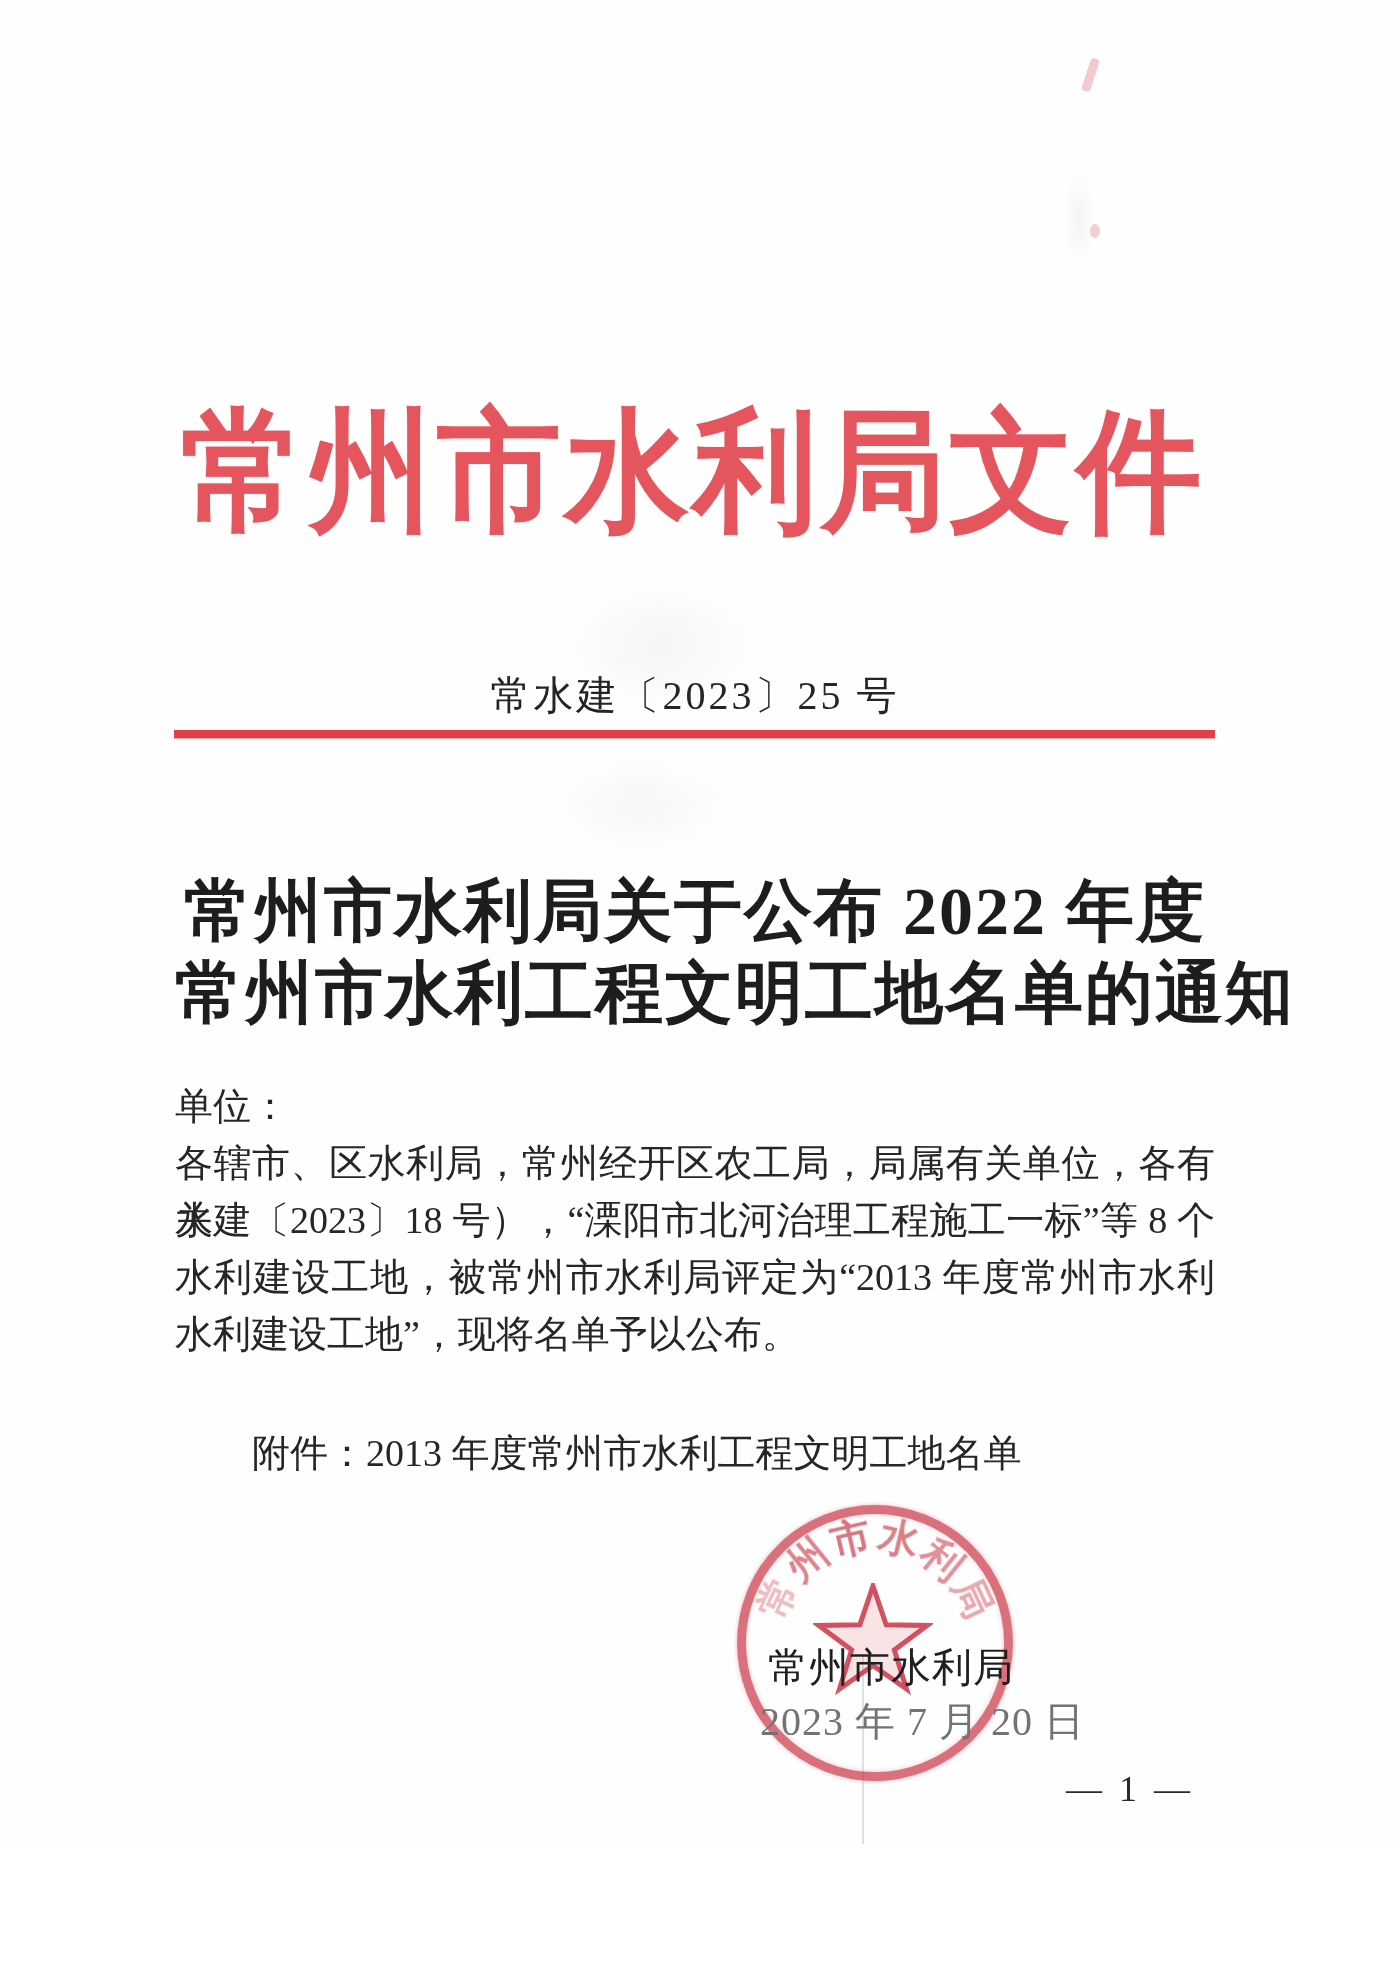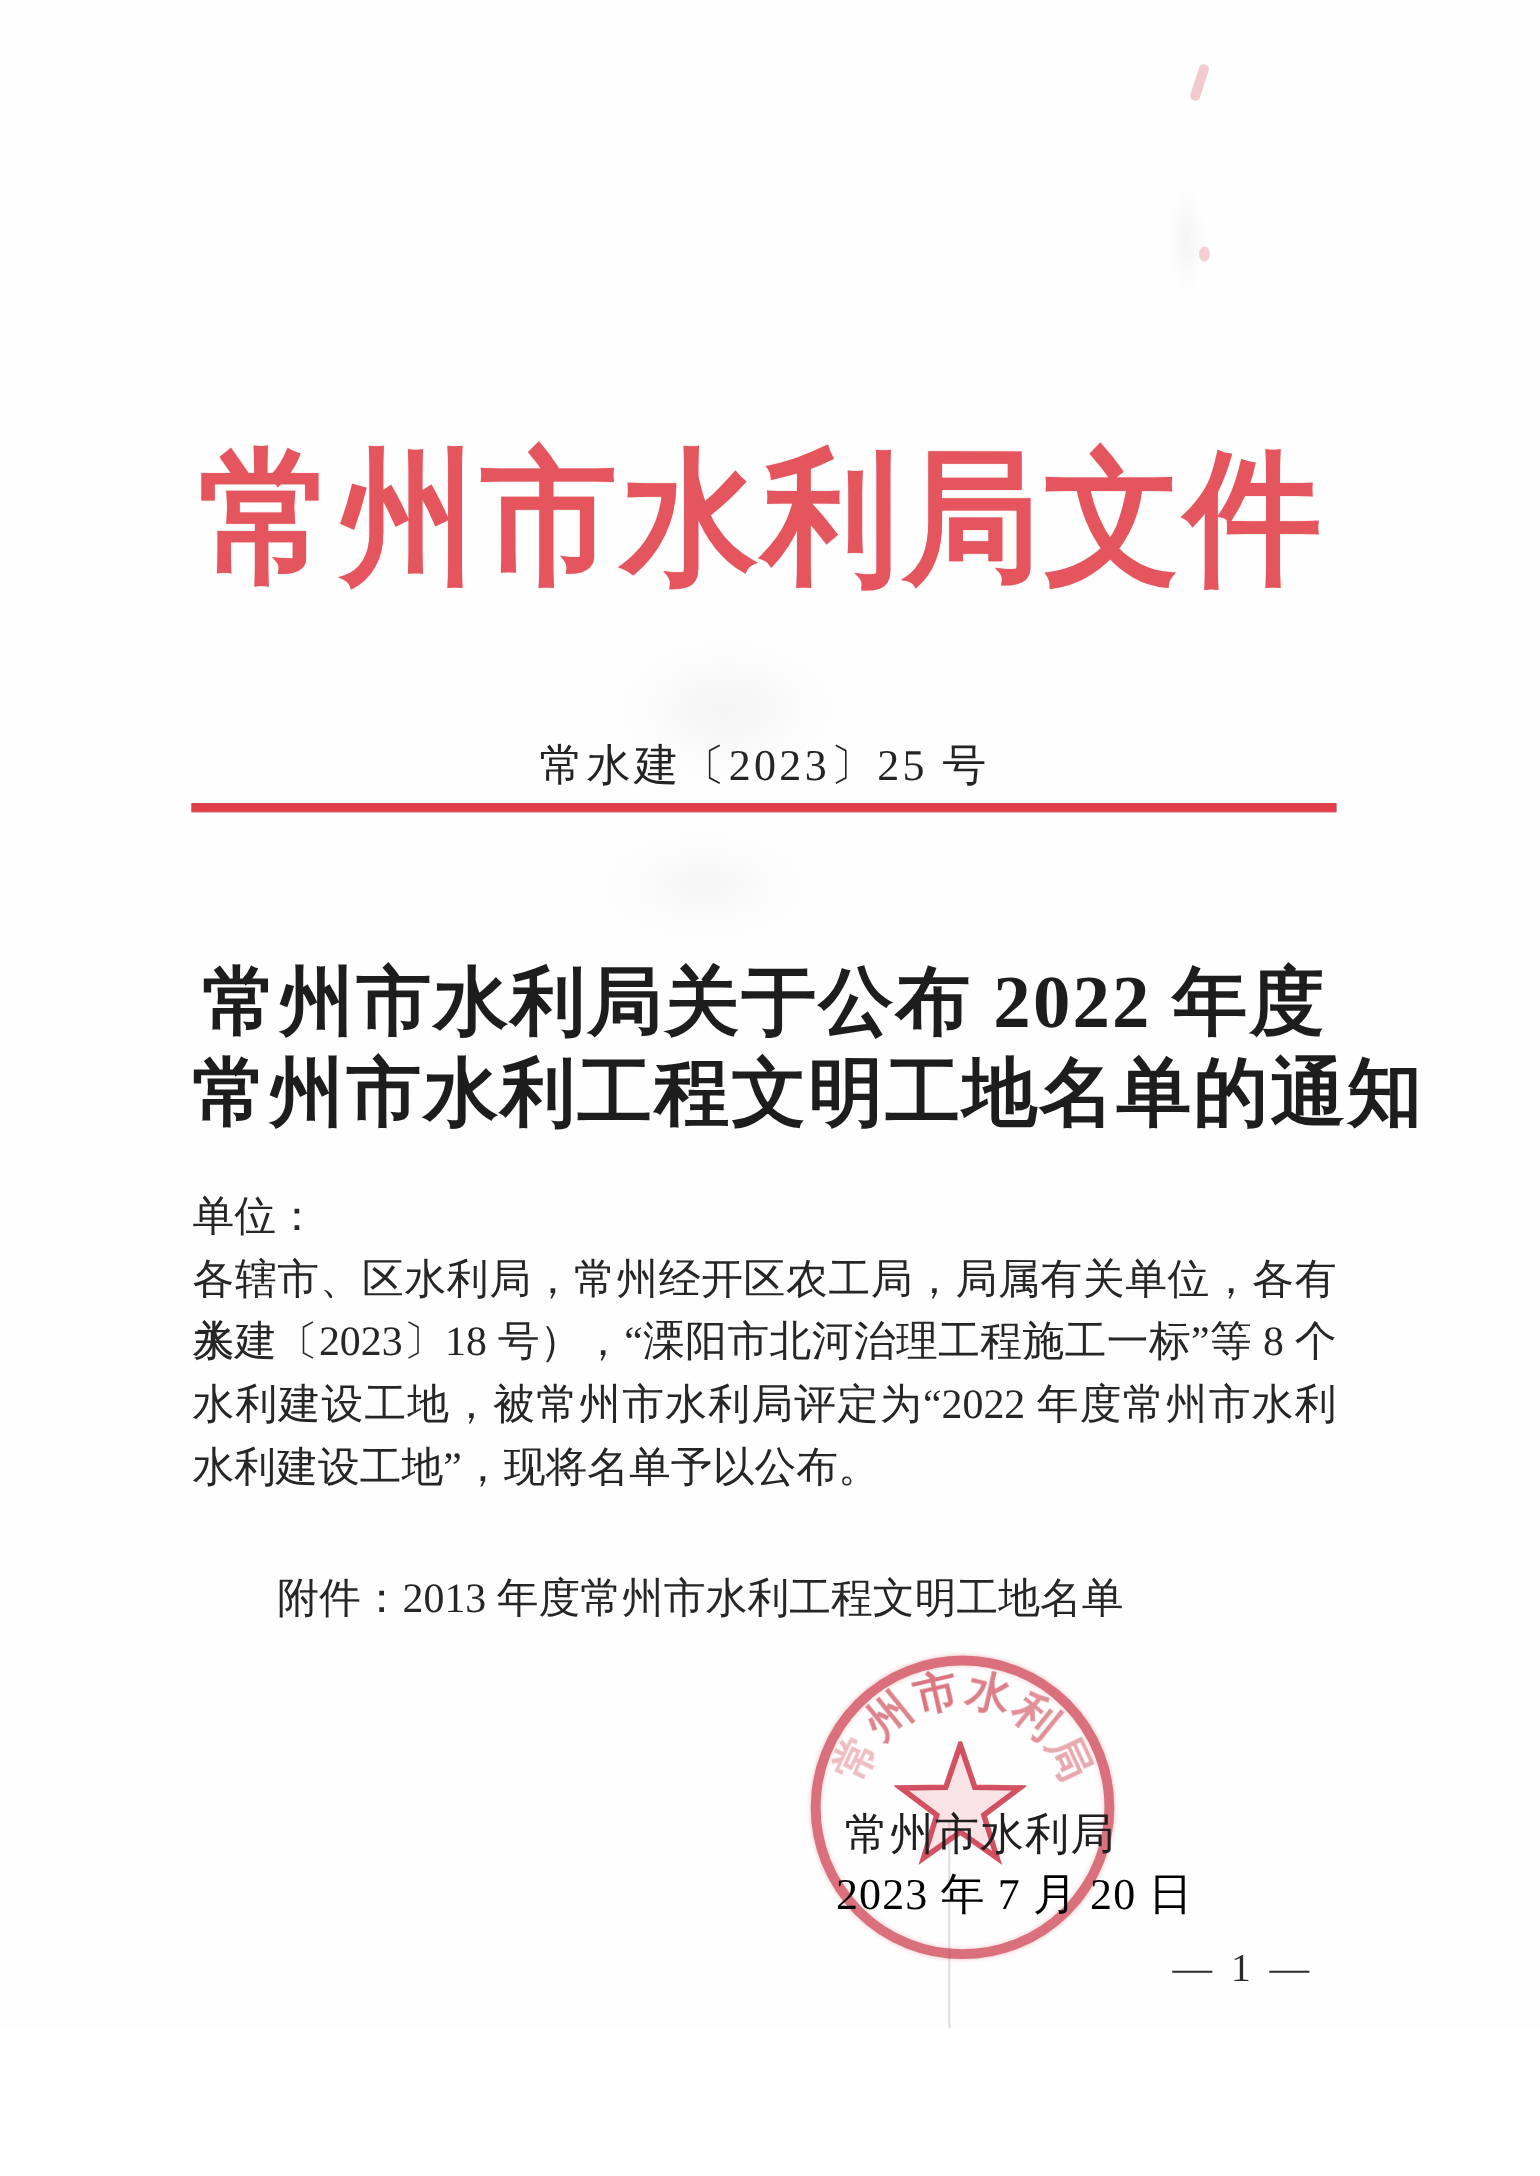--- a/index.html
+++ b/index.html
@@ -82,21 +82,21 @@
     z-index:1;white-space:nowrap;
   }
   
   .sig-agency{
     position:absolute;left:768px;top:1640px;
     font-size:40px;color:#1f1f1f;letter-spacing:1px;
     z-index:2;white-space:nowrap;
   }
   .sig-date{
     position:absolute;left:760px;top:1694px;
-    font-size:40px;color:#000000;letter-spacing:1px;
+    font-size:40px;color:#737373;letter-spacing:1px;
     z-index:2;white-space:nowrap;font-family:Liberation Serif, serif;
   }
   .page-number{
     position:absolute;left:1055px;top:1768px;width:150px;
     text-align:center;font-size:36px;color:#2a2a2a;
     letter-spacing:4px;white-space:nowrap;
   }
   
   .fold-line{
     position:absolute;left:862px;top:1655px;width:2px;height:323px;
@@ -125,21 +125,21 @@
 
   <div class="red-rule"></div>
 
   <div class="doc-title l1">常州市水利局关于公布 2022 年度</div>
   <div class="doc-title l2">常州市水利工程文明工地名单的通知</div>
 
   <div class="body-block">
     <span class="bline">单位：</span>
     <span class="bline just">各辖市、区水利局，常州经开区农工局，局属有关单位，各有关</span>
     <span class="bline just">水建〔2023〕18 号），“溧阳市北河治理工程施工一标”等 8 个</span>
-    <span class="bline just">水利建设工地，被常州市水利局评定为“2022 年度常州市水利</span>
+    <span class="bline just">水利建设工地，被常州市水利局评定为“2013 年度常州市水利</span>
     <span class="bline">水利建设工地”，现将名单予以公布。</span>
   </div>
 
   <div class="attachment">附件：2013 年度常州市水利工程文明工地名单</div>
 
   <div class="seal-ring"></div>
   <svg class="seal-star" viewBox="0 0 120 120" xmlns="http://www.w3.org/2000/svg">
     <polygon points="60,3 73.2,41.8 114.2,42.4 81.4,67.0 93.5,106.1 60,82.5 26.5,106.1 38.6,67.0 5.8,42.4 46.8,41.8" fill="rgba(225,90,100,0.16)" stroke="rgba(200,40,60,0.8)" stroke-width="5" stroke-linejoin="miter"></polygon>
   </svg>
   <span class="seal-char" style="left:756px;top:1576px;transform:rotate(-65deg);opacity:.38">常</span>

